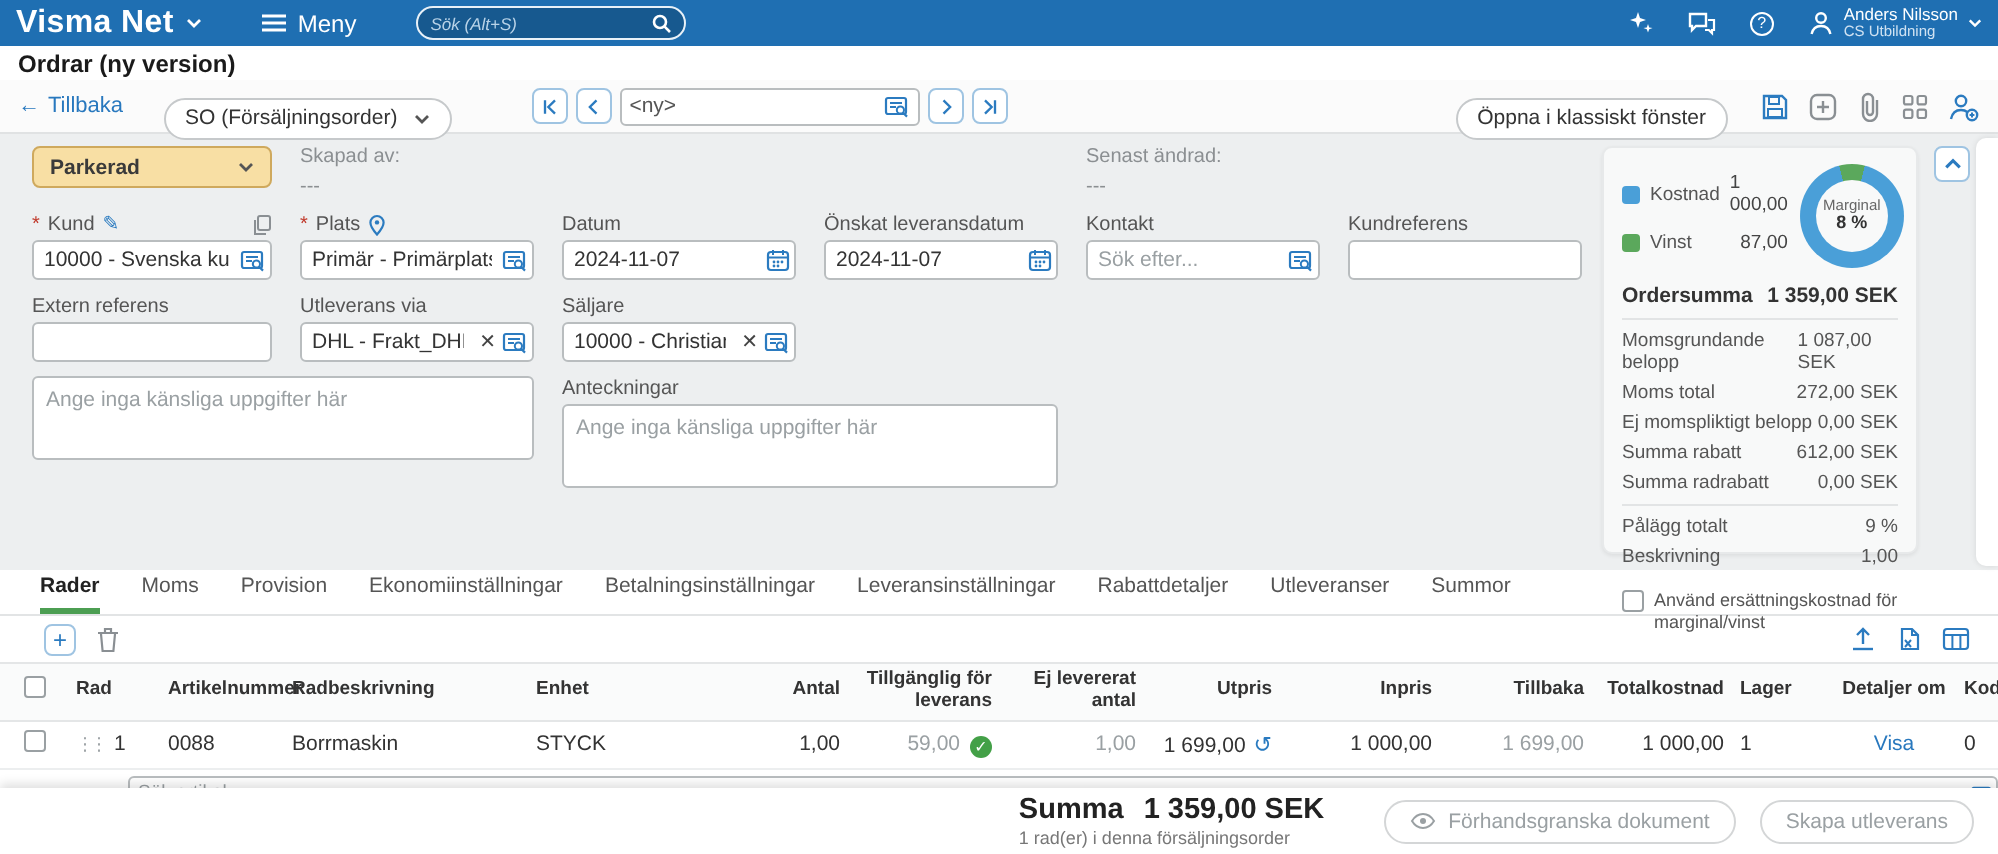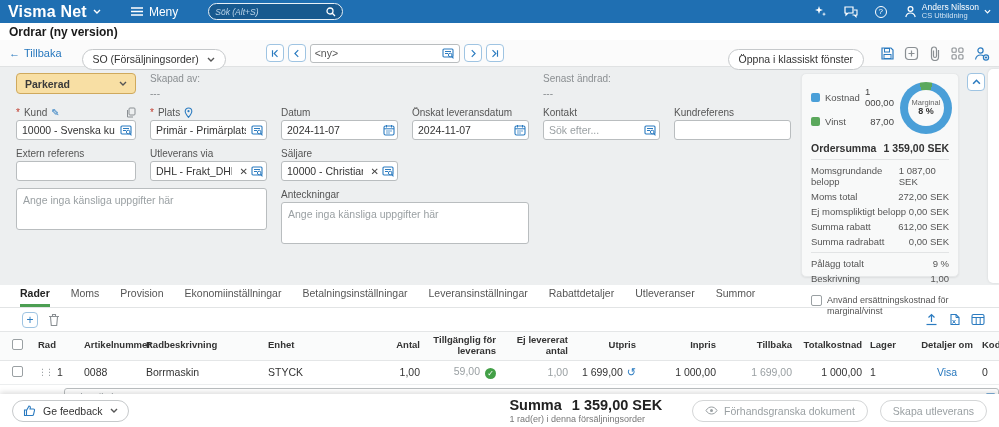--- a/index.html
+++ b/index.html
@@ -637,29 +637,20 @@
               <path d="M3 3.5h6M3 5.5h3" stroke="#2b7bc0" stroke-width="1"></path>
               <circle cx="8.2" cy="7" r="1.8" fill="#fff" stroke="#2b7bc0" stroke-width="1"></circle>
               <path d="M9.5 8.3l2 2" stroke="#2b7bc0" stroke-width="1.1"></path>
             </svg>
           </span>
       </span>
     </div>
   </div>
 
   <div class="footer">
-    <div class="fb-btn">
-      <svg width="13" height="13" viewBox="0 0 13 13">
-          <path d="M1.5 6h2v5.5h-2zM3.5 6.5L6 2c.8 0 1.4.6 1.4 1.4L7 5h3.4c.8 0 1.3.7 1.1 1.4l-1 4.2c-.1.6-.6.9-1.2.9H3.5" fill="none" stroke="#2b7bc0" stroke-width="1.1"></path>
-        </svg>
-      <span>Ge feedback</span>
-      <svg class="chev" width="8" height="5" viewBox="0 0 8 5">
-          <path d="M1 1l3 3 3-3"></path>
-        </svg>
-    </div>
     <div class="spacer"></div>
     <div class="summa">
       <div class="big"><span>Summa</span><span class="val">1 359,00 SEK</span></div>
       <div class="sub">1 rad(er) i denna försäljningsorder</div>
     </div>
     <div class="dis-btn">
       <svg width="13" height="9" viewBox="0 0 13 9">
           <path d="M1 4.5C2.5 2 4.4 1 6.5 1s4 1 5.5 3.5C10.5 7 8.6 8 6.5 8S2.5 7 1 4.5z" fill="none" stroke="#9aa0a3" stroke-width="1"></path>
           <circle cx="6.5" cy="4.5" r="1.5" fill="#9aa0a3"></circle>
         </svg>

